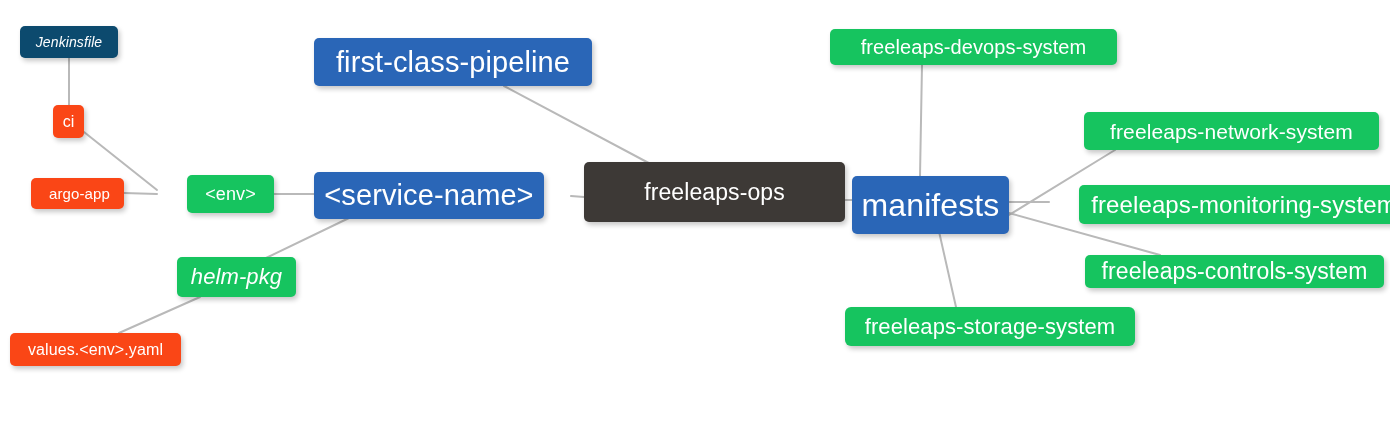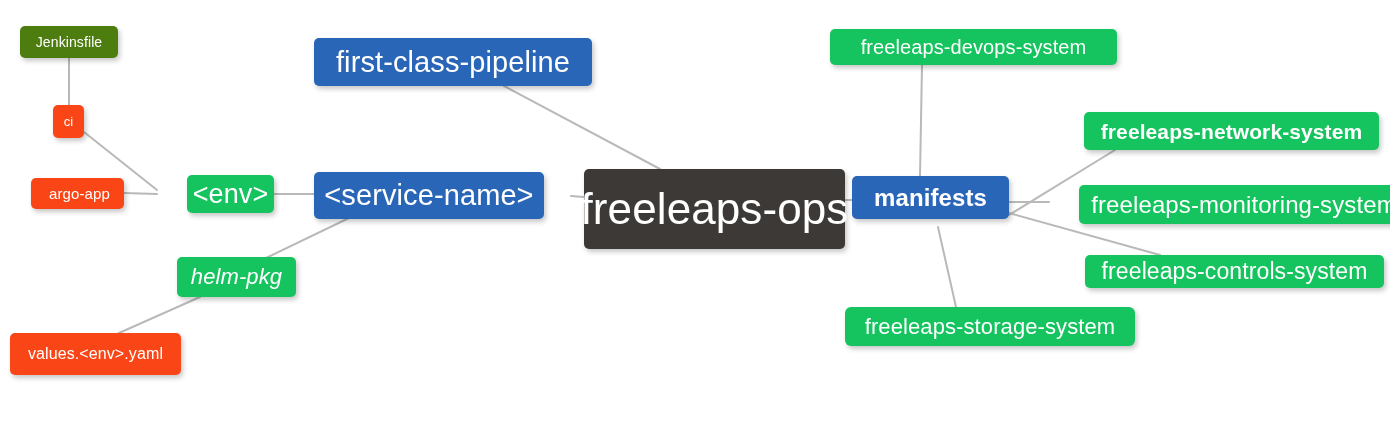--- a/index.html
+++ b/index.html
@@ -40,21 +40,21 @@
     line-height: 1;
     box-shadow: 2px 3px 5px rgba(0,0,0,0.22);
     padding: 0 10px;
     letter-spacing: 0.1px;
     z-index: 2;
   }
   .n-root   { background: #3d3936; }
   .n-blue   { background: #2a66b7; }
   .n-green  { background: #16c45f; margin-left: 30px; }
   .n-red    { background: #fa4616; }
-  .n-orange { background: #4d7c0f; }
+  .n-orange { background: #0c4a6e; font-style: italic; }
 </style>
 </head>
 <body>
 
 <div id="stage">
 
   <svg id="edges" viewBox="0 0 1390 421" width="1390" height="421" xmlns="http://www.w3.org/2000/svg">
       <line x1="69" y1="58" x2="69" y2="105" stroke="#b9b9b9" stroke-width="2" stroke-linecap="round"></line>
       <line x1="84" y1="132" x2="157" y2="190" stroke="#b9b9b9" stroke-width="2" stroke-linecap="round"></line>
       <line x1="124" y1="193" x2="157" y2="194" stroke="#b9b9b9" stroke-width="2" stroke-linecap="round"></line>
@@ -66,29 +66,29 @@
       <line x1="845" y1="200" x2="852" y2="200" stroke="#b9b9b9" stroke-width="2" stroke-linecap="round"></line>
       <line x1="920" y1="176" x2="922" y2="65" stroke="#b9b9b9" stroke-width="2" stroke-linecap="round"></line>
       <line x1="1009" y1="215" x2="1115" y2="150" stroke="#b9b9b9" stroke-width="2" stroke-linecap="round"></line>
       <line x1="1009" y1="202" x2="1049" y2="202" stroke="#b9b9b9" stroke-width="2" stroke-linecap="round"></line>
       <line x1="1009" y1="213" x2="1160" y2="255" stroke="#b9b9b9" stroke-width="2" stroke-linecap="round"></line>
       <line x1="938" y1="227" x2="956" y2="307" stroke="#b9b9b9" stroke-width="2" stroke-linecap="round"></line>
     </svg>
 
   <div id="node-layer">
       <div class="node n-orange" style="left: 20px; top: 26px; width: 98px; height: 32px; font-size: 14px;">Jenkinsfile</div>
-      <div class="node n-red" style="left: 53px; top: 105px; width: 31px; height: 33px; font-size: 13px;">ci</div>
+      <div class="node n-red" style="left: 53px; top: 105px; width: 31px; height: 33px; font-size: 16px;">ci</div>
       <div class="node n-red" style="left: 31px; top: 178px; width: 93px; height: 31px; font-size: 15px; padding-left: 14px;">argo-app</div>
-      <div class="node n-green" style="left: 157px; top: 175px; width: 87px; height: 38px; font-size: 27px;">&lt;env&gt;</div>
+      <div class="node n-green" style="left: 157px; top: 175px; width: 87px; height: 38px; font-size: 18px;">&lt;env&gt;</div>
       <div class="node n-green" style="left: 147px; top: 257px; width: 119px; height: 40px; font-size: 22px; font-style: italic;">helm-pkg</div>
-      <div class="node n-red" style="left: 10px; top: 333px; width: 171px; height: 42px; font-size: 16px;">values.&lt;env&gt;.yaml</div>
+      <div class="node n-red" style="left: 10px; top: 333px; width: 171px; height: 33px; font-size: 16px;">values.&lt;env&gt;.yaml</div>
       <div class="node n-blue" style="left: 314px; top: 172px; width: 230px; height: 47px; font-size: 29px;">&lt;service-name&gt;</div>
       <div class="node n-blue" style="left: 314px; top: 38px; width: 278px; height: 48px; font-size: 29px;">first-class-pipeline</div>
-      <div class="node n-root" style="left: 584px; top: 169px; width: 261px; height: 80px; font-size: 44px;">freeleaps-ops</div>
-      <div class="node n-blue" style="left: 852px; top: 176px; width: 157px; height: 43px; font-size: 24px; font-weight: bold;">manifests</div>
+      <div class="node n-root" style="left: 584px; top: 162px; width: 261px; height: 60px; font-size: 23px;">freeleaps-ops</div>
+      <div class="node n-blue" style="left: 852px; top: 176px; width: 157px; height: 58px; font-size: 32px;">manifests</div>
       <div class="node n-green" style="left: 800px; top: 29px; width: 287px; height: 36px; font-size: 20px;">freeleaps-devops-system</div>
-      <div class="node n-green" style="left: 1054px; top: 112px; width: 295px; height: 38px; font-size: 21px; font-weight: bold;">freeleaps-network-system</div>
+      <div class="node n-green" style="left: 1054px; top: 112px; width: 295px; height: 38px; font-size: 21px;">freeleaps-network-system</div>
       <div class="node n-green" style="left: 1049px; top: 185px; width: 330px; height: 39px; font-size: 24px;">freeleaps-monitoring-system</div>
       <div class="node n-green" style="left: 1055px; top: 255px; width: 299px; height: 33px; font-size: 23px;">freeleaps-controls-system</div>
       <div class="node n-green" style="left: 815px; top: 307px; width: 290px; height: 39px; font-size: 22px; border-radius: 6px;">freeleaps-storage-system</div>
     </div>
 
 </div>
 
 </body></html>

